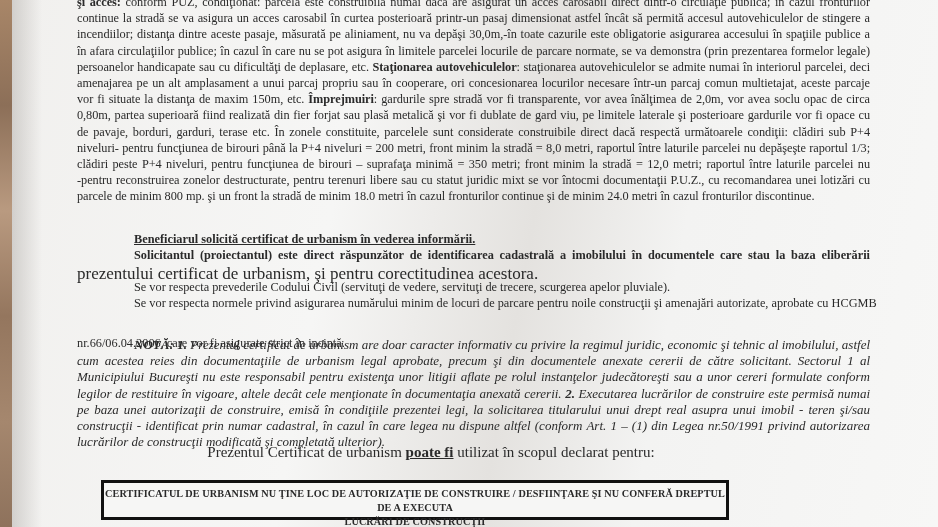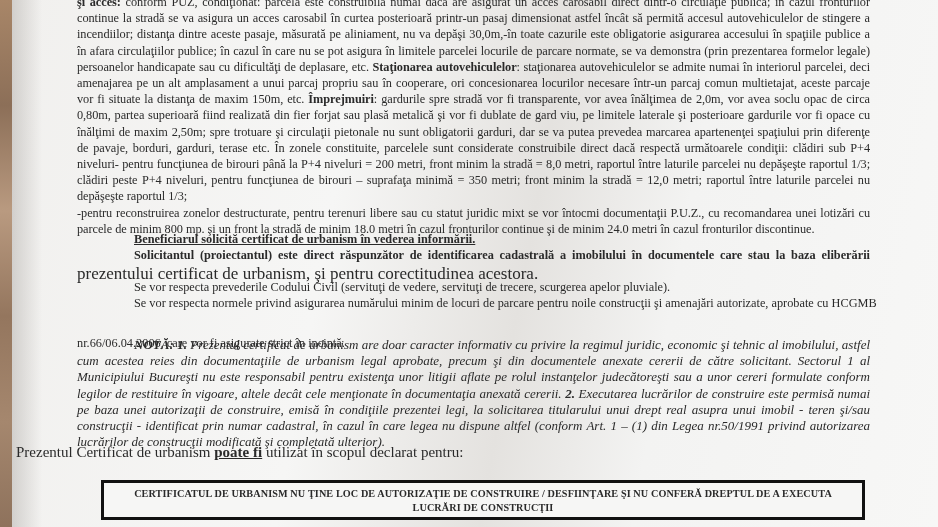--- a/index.html
+++ b/index.html
@@ -27,25 +27,25 @@
   .line.last { text-align-last:left; }
   b { font-weight:bold; }
   .benef { position:absolute; left:134px; top:232px; font-size:12.3px; font-weight:bold; text-decoration:underline; white-space:nowrap; }
   .solic { position:absolute; left:134px; top:248px; width:736px; font-size:12.3px; font-weight:bold; white-space:nowrap; text-align-last:justify; display:block; }
   .solic2 { position:absolute; left:77px; top:264px; font-size:17px; font-weight:normal; white-space:nowrap; }
   .se1 { position:absolute; left:134px; top:280px; font-size:12.3px; white-space:nowrap; }
   .se2 { position:absolute; left:134px; top:296px; width:736px; font-size:12.3px; white-space:nowrap; text-align-last:justify; display:block; }
   .se3 { position:absolute; left:77px; top:312px; font-size:12.3px; white-space:nowrap;margin-top:24px; }
   .nota { position:absolute; left:77px; top:337px; width:793px; font-size:13px; line-height:16.2px;font-style:italic; }
   .nota .first { padding-left:57px; }
-  .prez { position:absolute; left:16px; width:862px; top:444px; font-size:15px; white-space:nowrap; }
+  .prez { position:absolute; left:0; width:862px; top:444px; text-align:center; font-size:15px; white-space:nowrap; }
   .prez u { font-weight:bold; }
   .inform { position:absolute; left:0; width:938px; top:463px; text-align:center; font-size:15px; font-weight:bold;margin-top:20px; }
   .box {
-    position:absolute; left:101px; top:480px; width:764px; height:40px;
+    position:absolute; left:101px; top:480px; width:628px; height:40px;
     border:3px solid #111; background:#f6f6f5; box-sizing:border-box;
     text-align:center; font-size:10.2px; line-height:14px; font-weight:bold;
     padding-top:4px; letter-spacing:0.1px;
   }
 </style>
 </head>
 <body>
 
 <div class="paper"></div>
 <div class="edge"></div>
@@ -53,25 +53,23 @@
 
 <div class="txt block1" id="p1">
     <span class="line"><b>şi acces:</b> conform PUZ, condiţionat: parcela este construibilă numai dacă are asigurat un acces carosabil direct dintr-o circulaţie publică; în cazul fronturilor</span>
     <span class="line">continue la stradă se va asigura un acces carosabil în curtea posterioară printr-un pasaj dimensionat astfel încât să permită accesul autovehiculelor de stingere a</span>
     <span class="line">incendiilor; distanţa dintre aceste pasaje, măsurată pe aliniament, nu va depăşi 30,0m,-în toate cazurile este obligatorie asigurarea accesului în spaţiile publice a</span>
     <span class="line">în afara circulaţiilor publice; în cazul în care nu se pot asigura în limitele parcelei locurile de parcare normate, se va demonstra (prin prezentarea formelor legale)</span>
     <span class="line">persoanelor handicapate sau cu dificultăţi de deplasare, etc. <b>Staţionarea autovehiculelor</b>: staţionarea autovehiculelor se admite numai în interiorul parcelei, deci</span>
     <span class="line">amenajarea pe un alt amplasament a unui parcaj propriu sau în cooperare, ori concesionarea locurilor necesare într-un parcaj comun multietajat, aceste parcaje</span>
     <span class="line">vor fi situate la distanţa de maxim 150m, etc. <b>Împrejmuiri</b>: gardurile spre stradă vor fi transparente, vor avea înălţimea de 2,0m, vor avea soclu opac de circa</span>
     <span class="line">0,80m, partea superioară fiind realizată din fier forjat sau plasă metalică şi vor fi dublate de gard viu, pe limitele laterale şi posterioare gardurile vor fi opace cu</span>
-    <span class="line">înălţimi de maxim 2,50m; spre trotuare şi circulaţii pietonale nu sunt obligatorii garduri, dar se va putea prevedea marcarea apartenenţei spaţiului prin diferenţe</span>
     <span class="line">de pavaje, borduri, garduri, terase etc.    În zonele constituite, parcelele sunt considerate construibile direct dacă respectă următoarele condiţii: clădiri sub P+4</span>
     <span class="line">niveluri- pentru funcţiunea de birouri până la P+4 niveluri = 200 metri, front minim la stradă = 8,0 metri, raportul între laturile parcelei nu depăşeşte raportul 1/3;</span>
     <span class="line">clădiri peste P+4 niveluri, pentru funcţiunea de birouri – suprafaţa minimă = 350 metri; front minim la stradă = 12,0 metri; raportul între laturile parcelei nu</span>
-    <span class="line last">depăşeşte raportul 1/3;</span>
     <span class="line">-pentru reconstruirea zonelor destructurate, pentru terenuri libere sau cu statut juridic mixt se vor întocmi documentaţii P.U.Z., cu recomandarea unei lotizări cu</span>
     <span class="line last">parcele de minim 800 mp. şi un front la stradă de minim  18.0 metri în cazul fronturilor continue şi de minim 24.0 metri în cazul fronturilor discontinue.</span>
   </div>
 
 <div class="benef">Beneficiarul solicită certificat de urbanism în vederea informării.</div>
 <div class="solic">Solicitantul (proiectantul) este direct răspunzător de identificarea cadastrală a imobilului în documentele care stau la baza eliberării</div>
 <div class="solic2">prezentului certificat de urbanism, şi pentru corectitudinea acestora.</div>
 <div class="se1">Se vor respecta prevederile Codului Civil (servituţi de vedere, servituţi de trecere, scurgerea apelor pluviale).</div>
 <div class="se2">Se vor respecta normele privind asigurarea numărului minim de locuri de parcare pentru noile construcţii şi amenajări autorizate, aprobate cu HCGMB</div>
 <div class="se3">nr.66/06.04.2006, care vor fi asigurate strict în incintă.</div>

